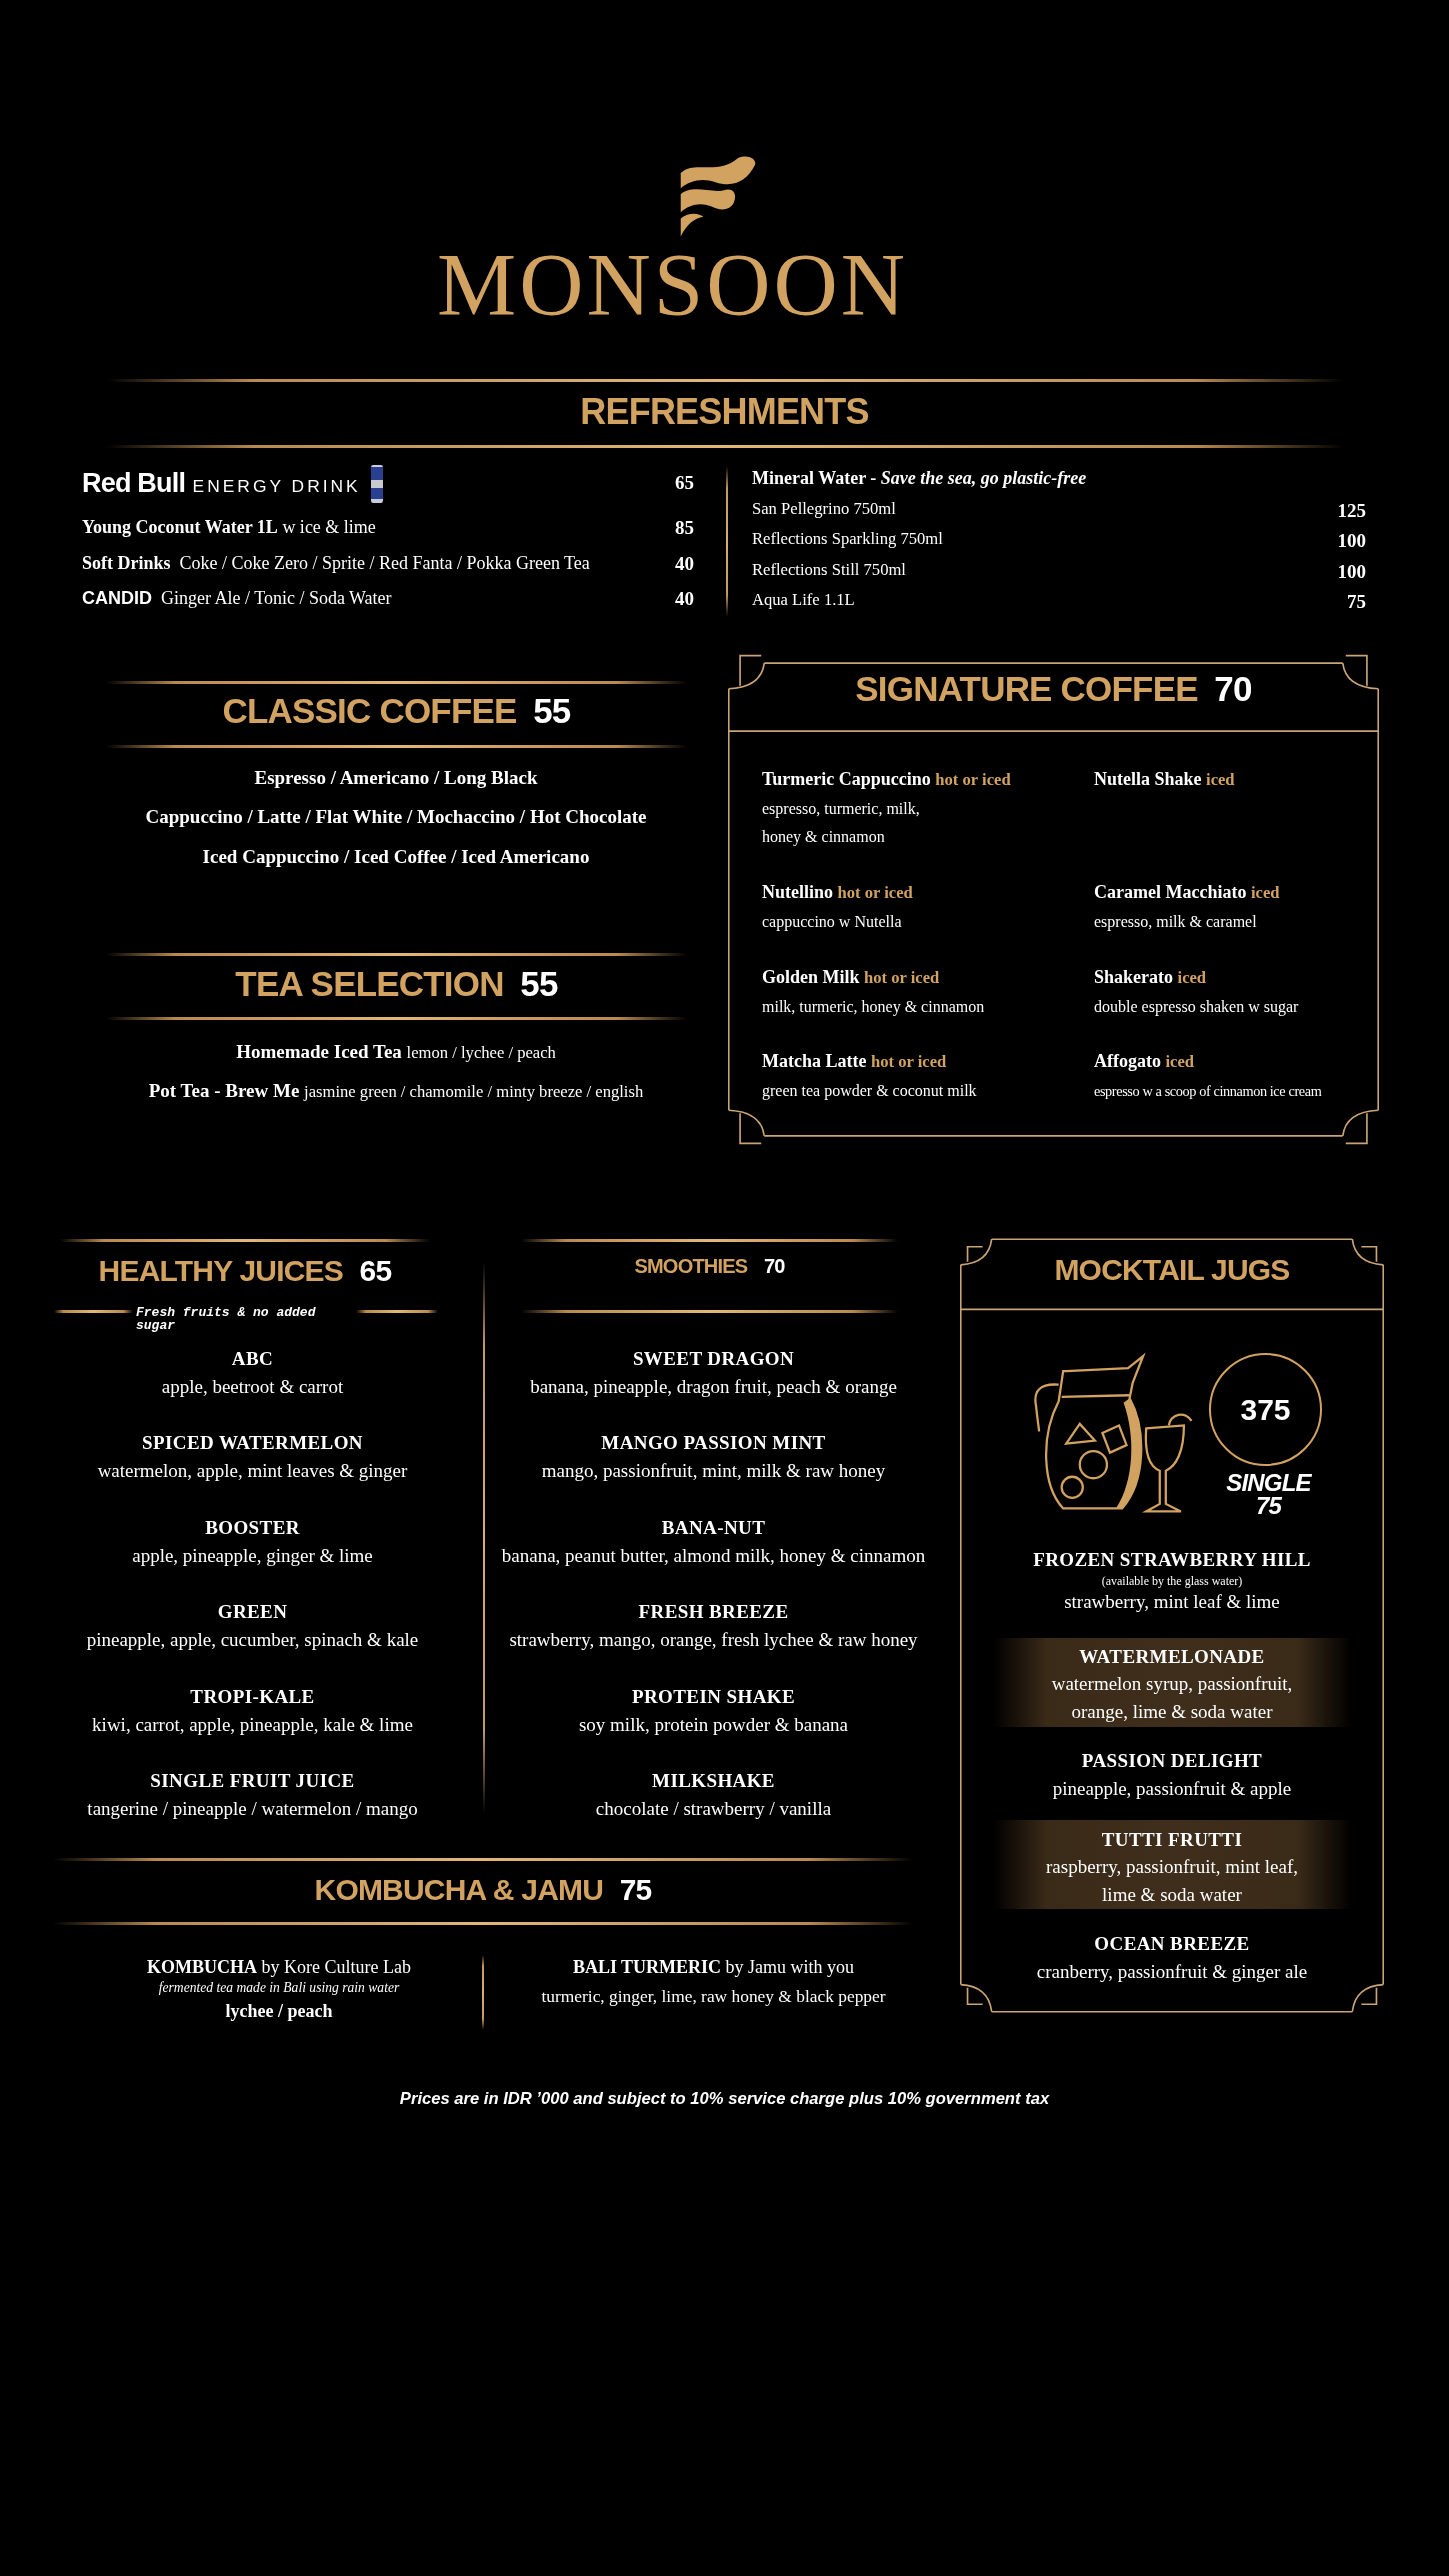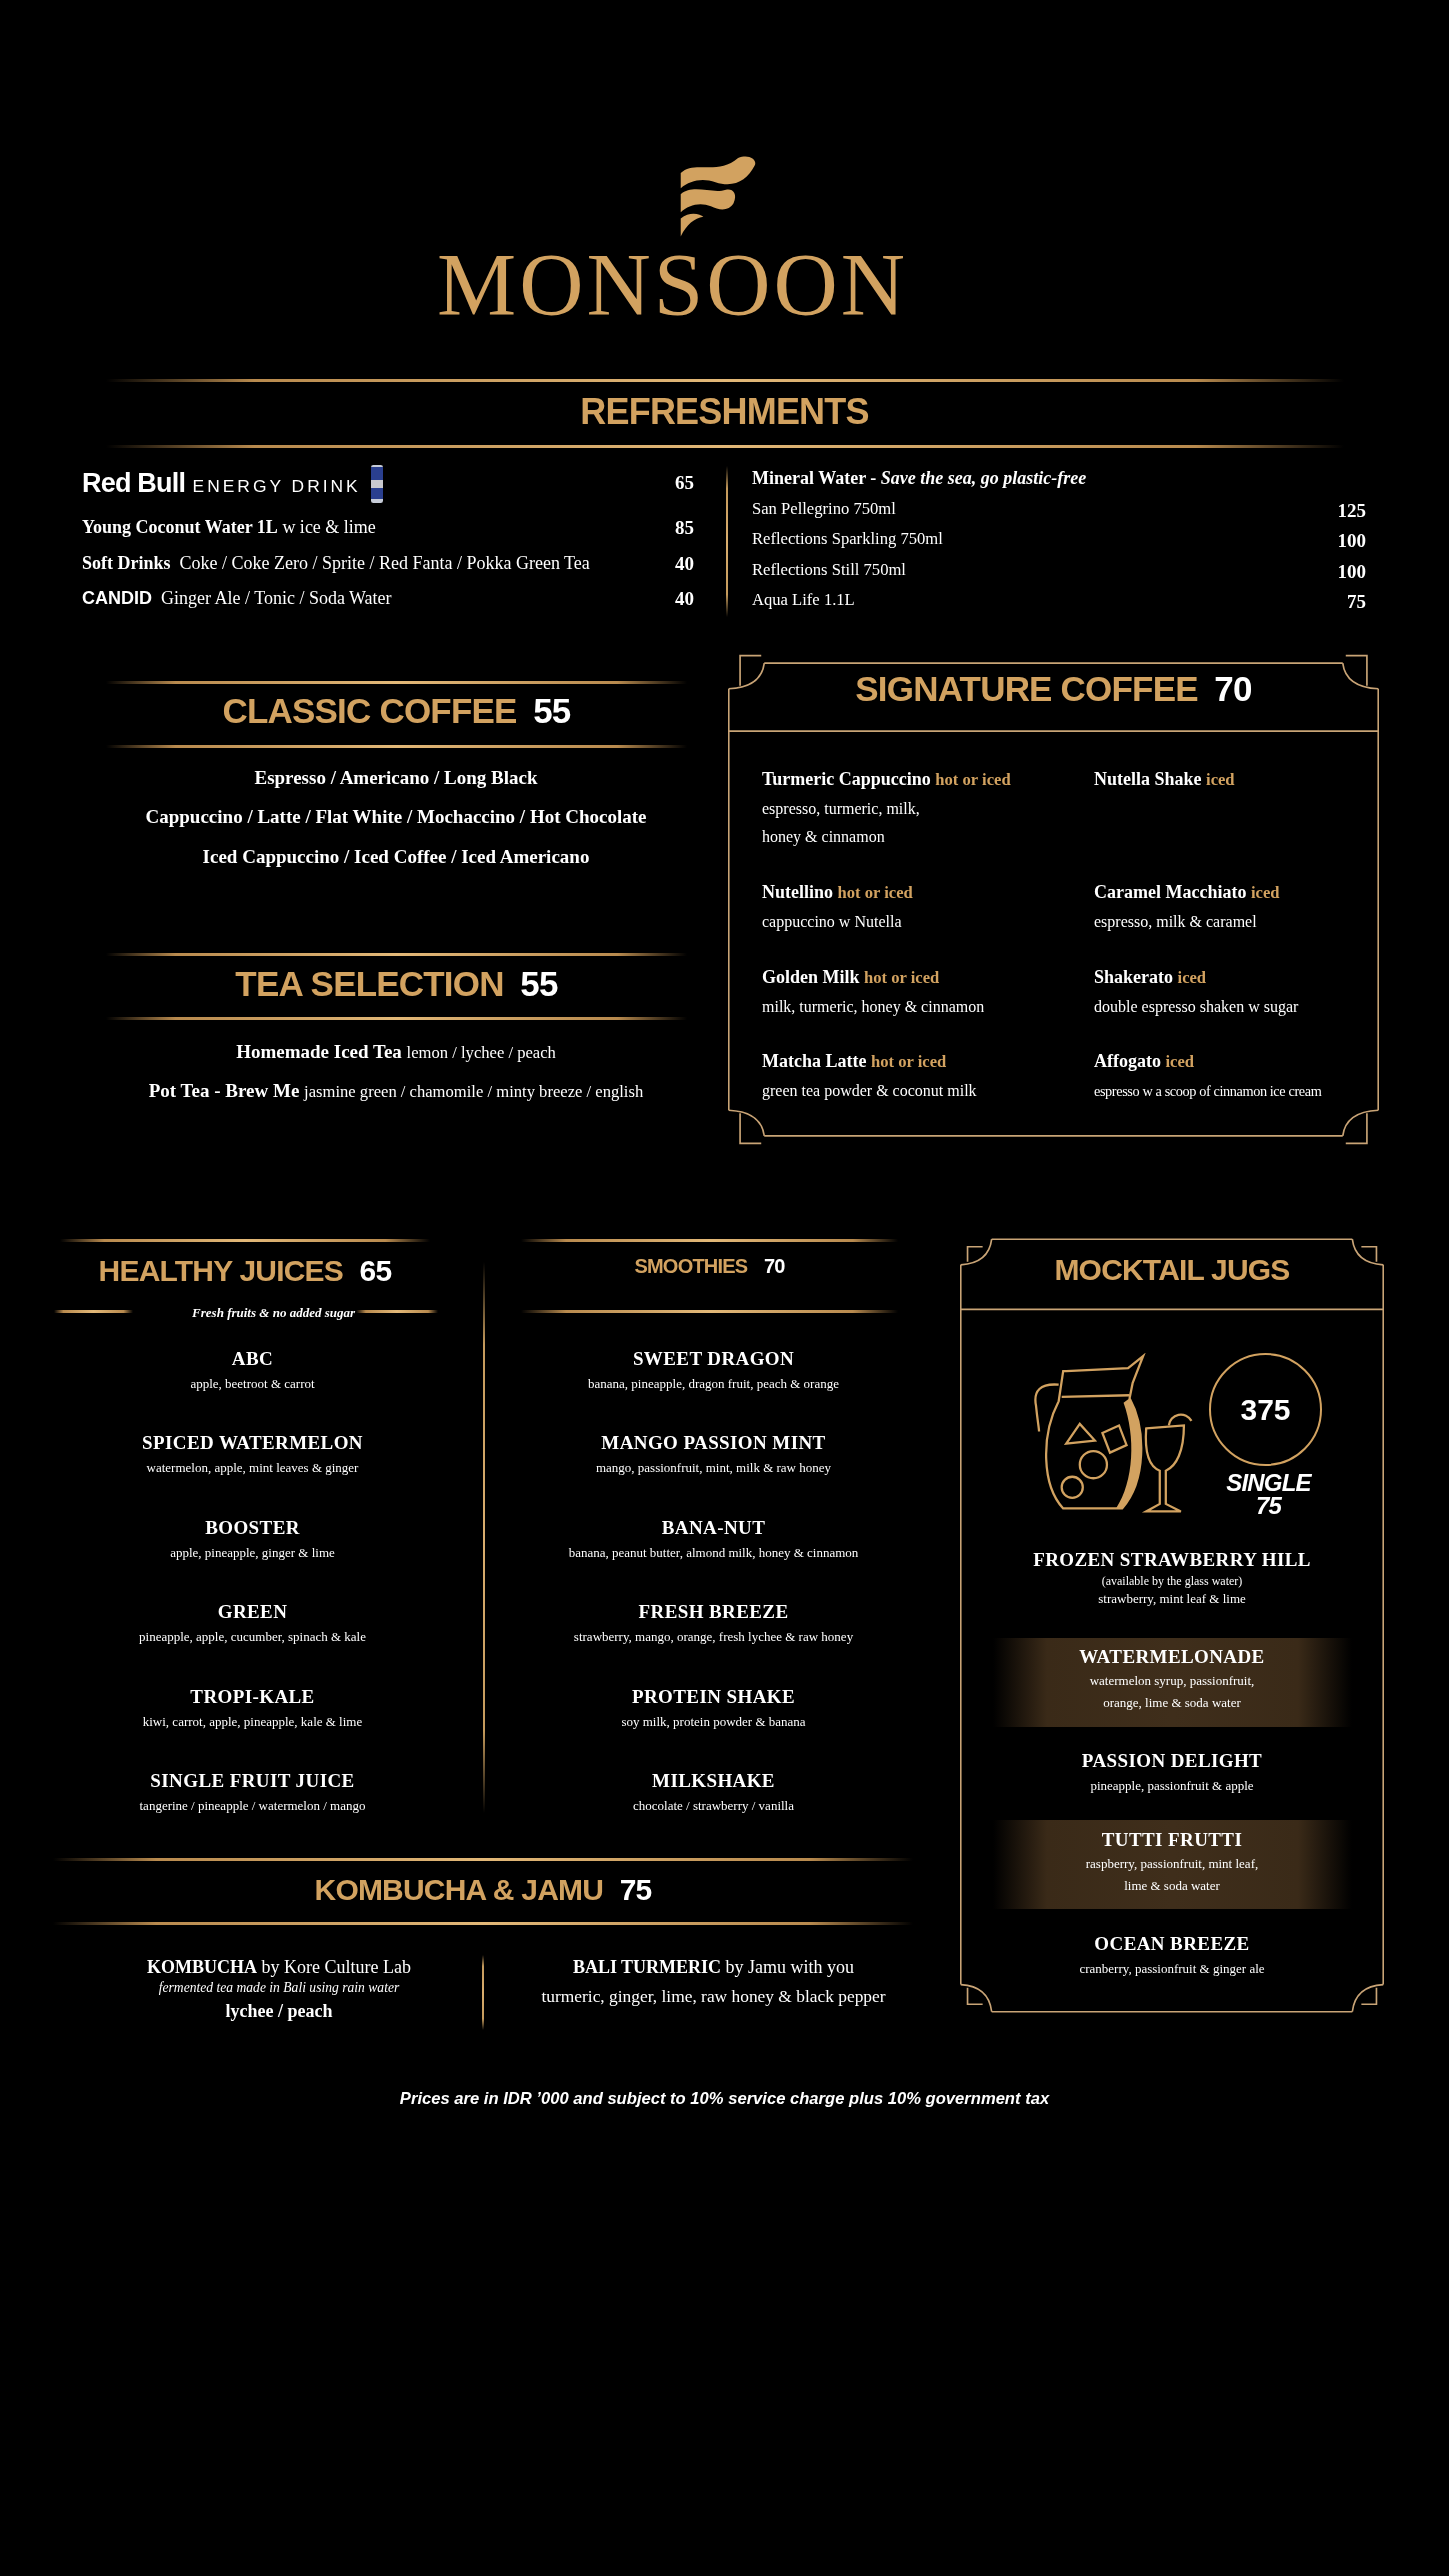--- a/index.html
+++ b/index.html
@@ -54,23 +54,23 @@
   .frame { position: absolute; }
   .frame svg { position: absolute; left: 0; top: 0; }
 
   .sig-item { position: absolute; width: 325px; }
   .sig-name { font-size: 18px; font-weight: bold; line-height: 1; white-space: nowrap; }
   .sig-name .opt { color: #d2a260; font-size: 16.6px; }
   .sig-desc { font-size: 16px; line-height: 28px; margin-top: 6px; }
 
   .drink { position: absolute; text-align: center; }
   .drink-name { font-size: 19px; font-weight: bold; letter-spacing: 0.4px; line-height: 1; white-space: nowrap; }
-  .drink-desc { font-size: 13px; line-height: 1; margin-top: 9px; white-space: nowrap; }
-
-  .tagline { position: absolute; font-style: italic; font-weight: bold; font-size: 13px; text-align: right; line-height: 1; }
+  .drink-desc { font-size: 19px; line-height: 1; margin-top: 9px; white-space: nowrap; }
+
+  .tagline { position: absolute; font-style: italic; font-weight: bold; font-size: 13px; text-align: left; line-height: 1; font-family: Liberation Mono, monospace; }
 
   .jug-band { position: absolute; background: linear-gradient(90deg, rgba(0,0,0,0) 0%, #3a2a18 15%, #3f2e1b 50%, #3a2a18 85%, rgba(0,0,0,0) 100%); }
 
   .price-circle { position: absolute; width: 113px; height: 113px; border: 2.3px solid #d2a260; border-radius: 50%;
     display: flex; align-items: center; justify-content: center; font-family: "Liberation Sans", "DejaVu Sans", sans-serif; font-weight: bold; font-size: 30px; }
   .single { position: absolute; text-align: center; font-family: "Liberation Sans", "DejaVu Sans", sans-serif; font-weight: bold; font-style: italic; font-size: 24px; line-height: 22.6px; letter-spacing: -0.8px; }
 
   .footer-note { position: absolute; left: 0; width: 1449px; top: 2089px; text-align: center;
     font-family: "Liberation Sans", "DejaVu Sans", sans-serif; font-style: italic; font-weight: bold; font-size: 16.6px; }
 </style>

